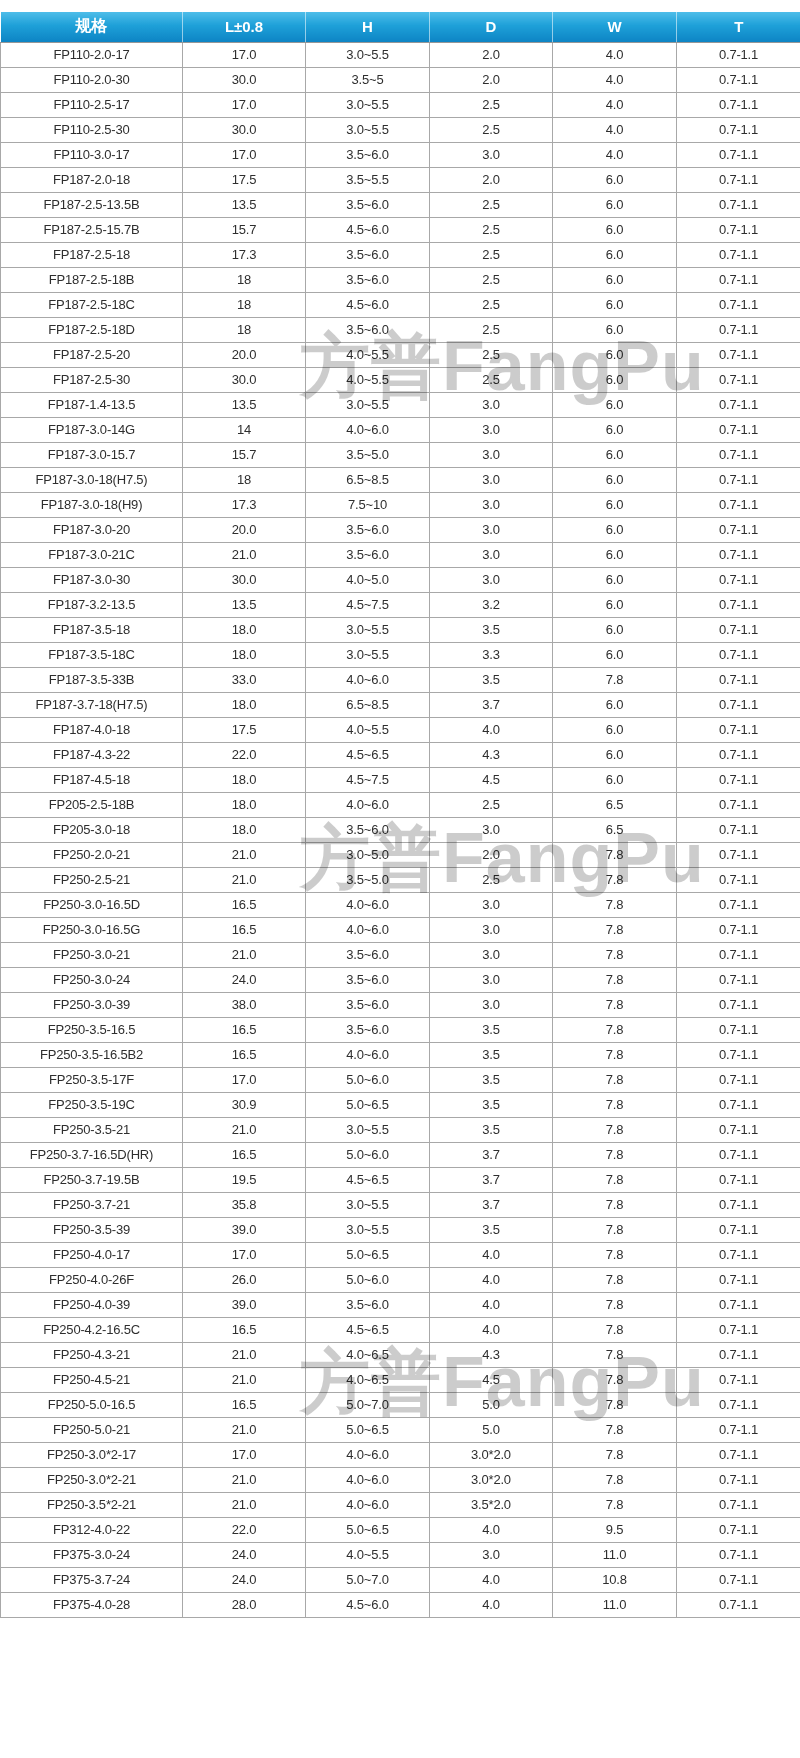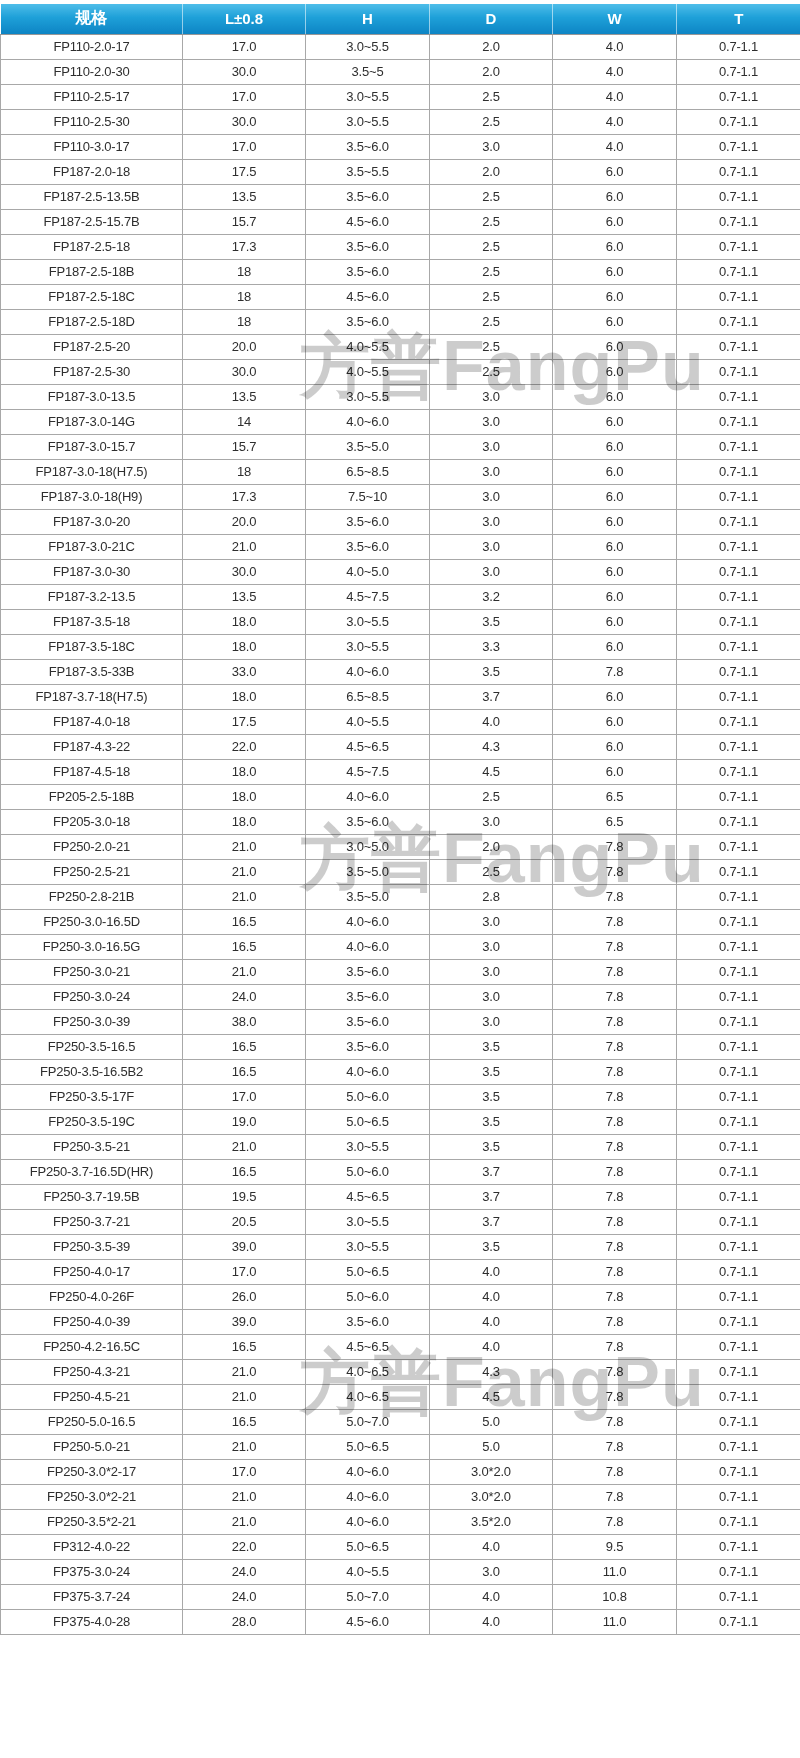--- a/index.html
+++ b/index.html
@@ -16,21 +16,21 @@
   body {
     width:800px;
     font-family:"Liberation Sans", sans-serif;
     background:#fff;
   }
   .page {
     position:relative;
     width:800px;
     height:1758px;
     background:var(--page_bg);
-    padding-top:4px;
+    padding-top:12px;
     overflow:hidden;
   }
   table.spec {
     width:800px;
     border-collapse:collapse;
     table-layout:fixed;
   }
   thead th {
     height:30px;
     background:linear-gradient(180deg, var(--header_top) 0%, var(--header_mid) 45%, var(--header_bottom) 100%);
@@ -201,21 +201,21 @@
     </tr>
         <tr>
       <td>FP187-2.5-30</td>
       <td>30.0</td>
       <td>4.0~5.5</td>
       <td>2.5</td>
       <td>6.0</td>
       <td>0.7-1.1</td>
     </tr>
         <tr>
-      <td>FP187-3.0-13.5</td>
+      <td>FP187-1.4-13.5</td>
       <td>13.5</td>
       <td>3.0~5.5</td>
       <td>3.0</td>
       <td>6.0</td>
       <td>0.7-1.1</td>
     </tr>
         <tr>
       <td>FP187-3.0-14G</td>
       <td>14</td>
       <td>4.0~6.0</td>
@@ -361,28 +361,20 @@
     </tr>
         <tr>
       <td>FP250-2.5-21</td>
       <td>21.0</td>
       <td>3.5~5.0</td>
       <td>2.5</td>
       <td>7.8</td>
       <td>0.7-1.1</td>
     </tr>
         <tr>
-      <td>FP250-2.8-21B</td>
-      <td>21.0</td>
-      <td>3.5~5.0</td>
-      <td>2.8</td>
-      <td>7.8</td>
-      <td>0.7-1.1</td>
-    </tr>
-        <tr>
       <td>FP250-3.0-16.5D</td>
       <td>16.5</td>
       <td>4.0~6.0</td>
       <td>3.0</td>
       <td>7.8</td>
       <td>0.7-1.1</td>
     </tr>
         <tr>
       <td>FP250-3.0-16.5G</td>
       <td>16.5</td>
@@ -434,21 +426,21 @@
         <tr>
       <td>FP250-3.5-17F</td>
       <td>17.0</td>
       <td>5.0~6.0</td>
       <td>3.5</td>
       <td>7.8</td>
       <td>0.7-1.1</td>
     </tr>
         <tr>
       <td>FP250-3.5-19C</td>
-      <td>19.0</td>
+      <td>30.9</td>
       <td>5.0~6.5</td>
       <td>3.5</td>
       <td>7.8</td>
       <td>0.7-1.1</td>
     </tr>
         <tr>
       <td>FP250-3.5-21</td>
       <td>21.0</td>
       <td>3.0~5.5</td>
       <td>3.5</td>
@@ -466,21 +458,21 @@
         <tr>
       <td>FP250-3.7-19.5B</td>
       <td>19.5</td>
       <td>4.5~6.5</td>
       <td>3.7</td>
       <td>7.8</td>
       <td>0.7-1.1</td>
     </tr>
         <tr>
       <td>FP250-3.7-21</td>
-      <td>20.5</td>
+      <td>35.8</td>
       <td>3.0~5.5</td>
       <td>3.7</td>
       <td>7.8</td>
       <td>0.7-1.1</td>
     </tr>
         <tr>
       <td>FP250-3.5-39</td>
       <td>39.0</td>
       <td>3.0~5.5</td>
       <td>3.5</td>

